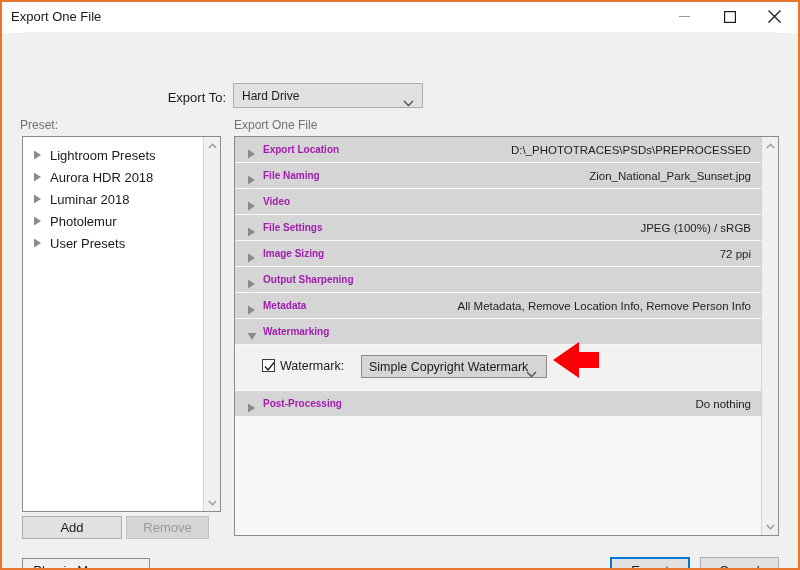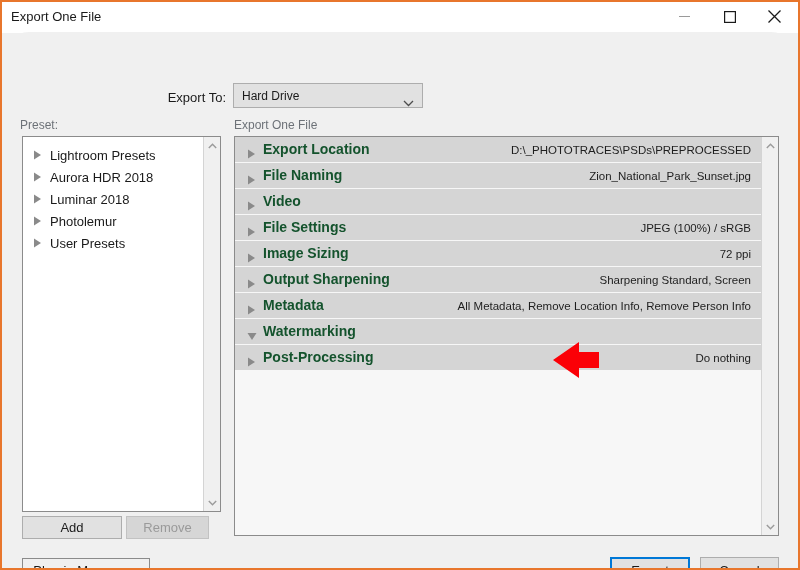--- a/index.html
+++ b/index.html
@@ -214,23 +214,23 @@
   }
   .section .tri {
     position: absolute;
     left: 12px;
     top: 8px;
   }
   .section .sec-title {
     position: absolute;
     left: 28px;
     top: 5px;
-    font-size: 14px;
+    font-size: 10px;
     font-weight: bold;
-    color: #14532d;
+    color: #a21caf;
     line-height: 15px;
     white-space: nowrap;
   }
   .section .sec-value {
     position: absolute;
     right: 10px;
     top: 6px;
     font-size: 11.5px;
     color: #1e1e1e;
     line-height: 14px;
@@ -498,21 +498,20 @@
           <span class="sec-value">72 ppi</span>
         </div>
 
         <div class="section">
           <span class="tri">
             <svg width="9" height="10" viewBox="0 0 9 10">
                 <path d="M1 0.5 L8 5 L1 9.5 Z" fill="#8a8a8a"></path>
               </svg>
           </span>
           <span class="sec-title">Output Sharpening</span>
-          <span class="sec-value">Sharpening Standard, Screen</span>
         </div>
 
         <div class="section">
           <span class="tri">
             <svg width="9" height="10" viewBox="0 0 9 10">
                 <path d="M1 0.5 L8 5 L1 9.5 Z" fill="#8a8a8a"></path>
               </svg>
           </span>
           <span class="sec-title">Metadata</span>
           <span class="sec-value">All Metadata, Remove Location Info, Remove Person Info</span>
@@ -521,20 +520,38 @@
         <div class="section">
           <span class="tri">
             <svg width="10" height="9" viewBox="0 0 10 9">
                 <path d="M0.5 1 L9.5 1 L5 8 Z" fill="#8a8a8a"></path>
               </svg>
           </span>
           <span class="sec-title">Watermarking</span>
           <span class="sec-value"></span>
         </div>
 
+        <div id="watermark-body">
+          <div id="wm-check">
+            <span>
+              <svg width="11" height="11" viewBox="0 0 11 11">
+                  <path d="M1 5.5 L4 9 L10 1.5" fill="none" stroke="#1a1a1a" stroke-width="1.3"></path>
+                </svg>
+            </span>
+          </div>
+          <span id="wm-label">Watermark:</span>
+          <div id="wm-combo">
+            <span id="wm-combo-value">Simple Copyright Watermark</span>
+            <span class="combo-chevron">
+              <svg width="11" height="7" viewBox="0 0 11 7">
+                  <path d="M1 1 L5.5 5.5 L10 1" fill="none" stroke="#4d4d4d" stroke-width="1.3"></path>
+                </svg>
+            </span>
+          </div>
+        </div>
 
         <div class="section">
           <span class="tri">
             <svg width="9" height="10" viewBox="0 0 9 10">
                 <path d="M1 0.5 L8 5 L1 9.5 Z" fill="#8a8a8a"></path>
               </svg>
           </span>
           <span class="sec-title">Post-Processing</span>
           <span class="sec-value">Do nothing</span>
         </div>

